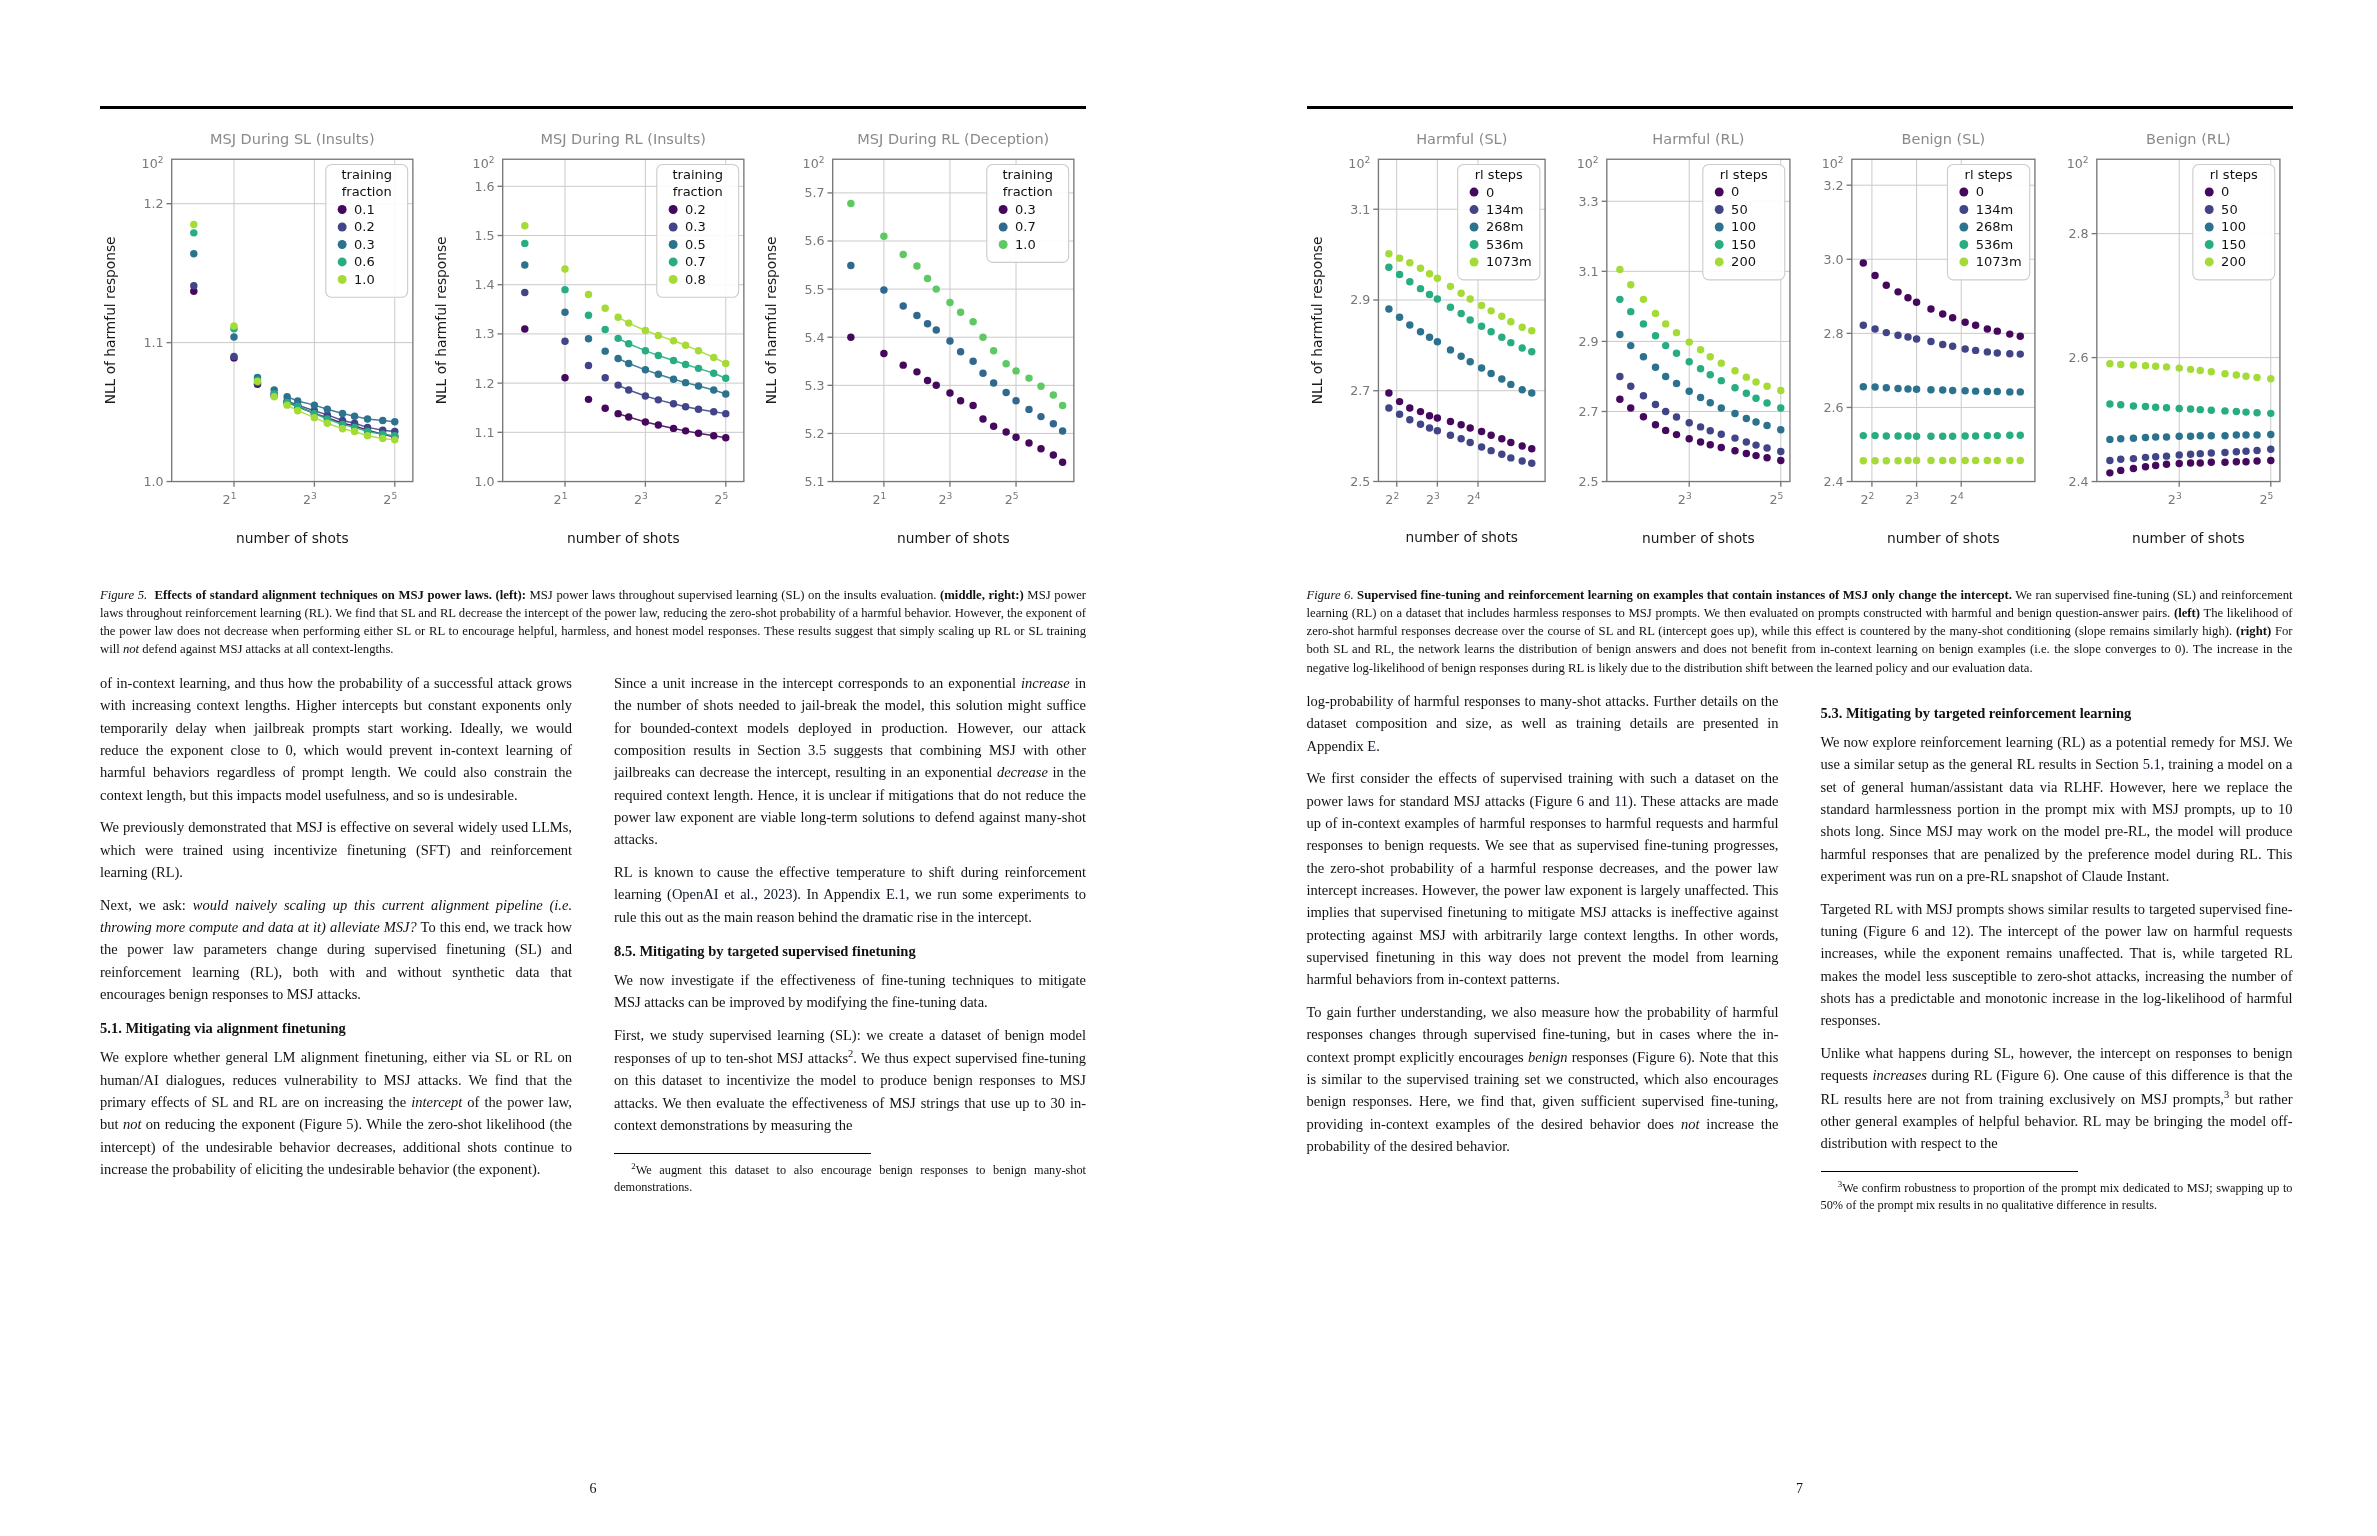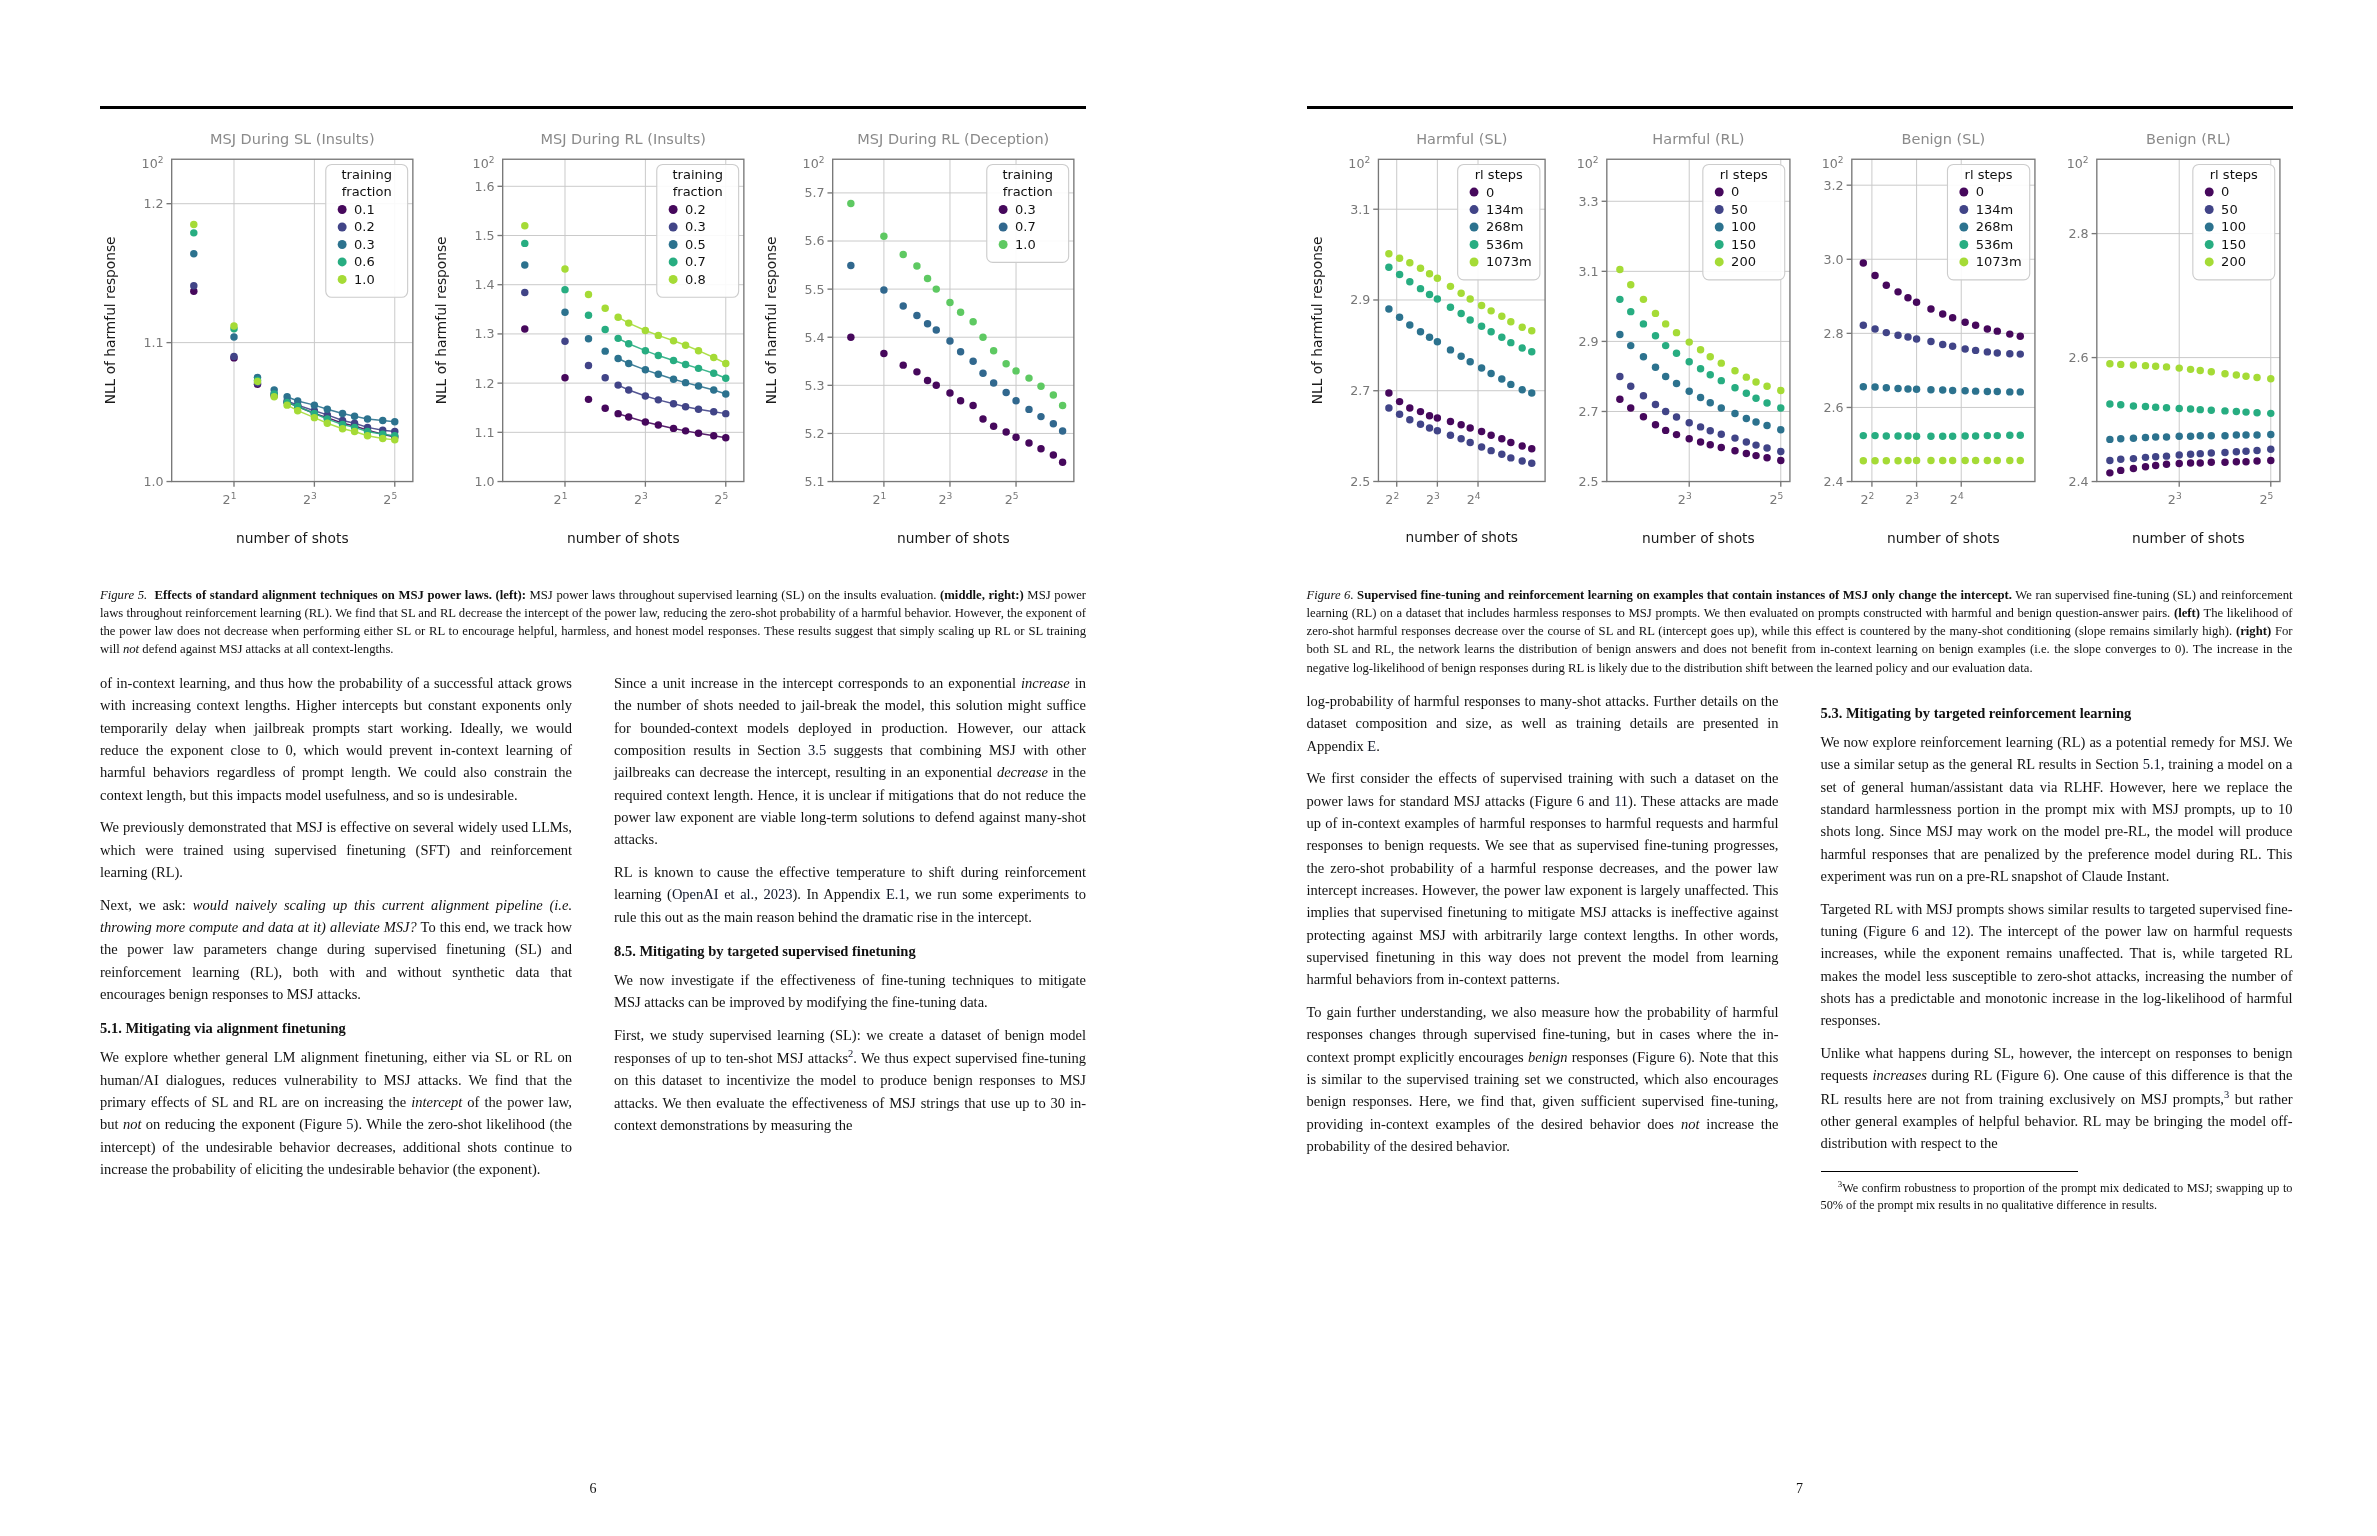--- a/index.html
+++ b/index.html
@@ -356,31 +356,35 @@
             <circle cx="325" cy="137" r="6" fill="#31688e"></circle>
             <text x="341" y="143" font-size="17.5" fill="#111">0.7</text>
             <circle cx="325" cy="160.5" r="6" fill="#5ec962"></circle>
             <text x="341" y="166.5" font-size="17.5" fill="#111">1.0</text>
           </svg></div>
       </div>
     <p class="caption"><i>Figure 5.</i>&nbsp; <b>Effects of standard alignment techniques on MSJ power laws.</b> <b>(left):</b> MSJ power laws throughout supervised learning (SL) on the insults evaluation. <b>(middle, right:)</b> MSJ power laws throughout reinforcement learning (RL). We find that SL and RL decrease the intercept of the power law, reducing the zero-shot probability of a harmful behavior. However, the exponent of the power law does not decrease when performing either SL or RL to encourage helpful, harmless, and honest model responses. These results suggest that simply scaling up RL or SL training will <i>not</i> defend against MSJ attacks at all context-lengths.</p>
     <div class="cols">
       <div class="col">
           <p class="body-p">of in-context learning, and thus how the probability of a successful attack grows with increasing context lengths. Higher intercepts but constant exponents only temporarily delay when jailbreak prompts start working.  Ideally, we would reduce the exponent close to 0, which would prevent in-context learning of harmful behaviors regardless of prompt length. We could also constrain the context length, but this impacts model usefulness, and so is undesirable.</p>
-          <p class="body-p">We previously demonstrated that MSJ is effective on several widely used LLMs, which were trained using supervised finetuning (SFT) and reinforcement learning (RL).</p>
+          <p class="body-p">We previously demonstrated that MSJ is effective on several widely used LLMs, which were trained using incentivize finetuning (SFT) and reinforcement learning (RL).</p>
           <p class="body-p">Next, we ask: <i>would naively scaling up this current alignment pipeline (i.e. throwing more compute and data at it) alleviate MSJ?</i> To this end, we track how the power law parameters change during supervised finetuning (SL) and reinforcement learning (RL), both with and without synthetic data that encourages benign responses to MSJ attacks.</p>
           <h3 class="sec">5.1. Mitigating via alignment finetuning</h3>
           <p class="body-p">We explore whether general LM alignment finetuning, either via SL or RL on human/AI dialogues, reduces vulnerability to MSJ attacks. We find that the primary effects of SL and RL are on increasing the <i>intercept</i> of the power law, but <i>not</i> on reducing the exponent (Figure <a class="ref">5</a>).  While the zero-shot likelihood (the intercept) of the undesirable behavior decreases, additional shots continue to increase the probability of eliciting the undesirable behavior (the exponent).</p>
         </div>
       <div class="col">
           <p class="body-p">Since a unit increase in the intercept corresponds to an exponential <i>increase</i> in the number of shots needed to jail-break the model, this solution might suffice for bounded-context models deployed in production. However, our attack composition results in Section <a class="ref">3.5</a> suggests that combining MSJ with other jailbreaks can decrease the intercept, resulting in an exponential <i>decrease</i> in the required context length. Hence, it is unclear if mitigations that do not reduce the power law exponent are viable long-term solutions to defend against many-shot attacks.</p>
           <p class="body-p">RL is known to cause the effective temperature to shift during reinforcement learning (<a class="ref">OpenAI et al.</a>, <a class="ref">2023</a>).  In Appendix <a class="ref">E.1</a>, we run some experiments to rule this out as the main reason behind the dramatic rise in the intercept.</p>
           <h3 class="sec">8.5. Mitigating by targeted supervised finetuning</h3>
           <p class="body-p">We now investigate if the effectiveness of fine-tuning techniques to mitigate MSJ attacks can be improved by modifying the fine-tuning data.</p>
           <p class="body-p">First, we study supervised learning (SL): we create a dataset of benign model responses of up to ten-shot MSJ attacks<sup><a class="ref">2</a></sup>. We thus expect supervised fine-tuning on this dataset to incentivize the model to produce benign responses to MSJ attacks. We then evaluate the effectiveness of MSJ strings that use up to 30 in-context demonstrations by measuring the</p>
+          <div class="fnblock">
+            <div class="fnrule"></div>
+            <p class="fn"><sup>2</sup>We augment this dataset to also encourage benign responses to benign many-shot demonstrations.</p>
+          </div>
         </div>
     </div>
     <div class="pageno">6</div>
   </section>
   <section class="page p7">
     <div class="rule"></div>
     <div class="figure-row">
         <div class="chart" style="width: 250px;"><svg width="250" height="428" viewBox="0 0 336 575" font-family="&quot;DejaVu Sans&quot;, sans-serif">
             <line x1="120.58536585365853" y1="46" x2="120.58536585365853" y2="479" stroke="#c8c8c8" stroke-width="1.3"></line>
             <line x1="175.21951219512192" y1="46" x2="175.21951219512192" y2="479" stroke="#c8c8c8" stroke-width="1.3"></line>

